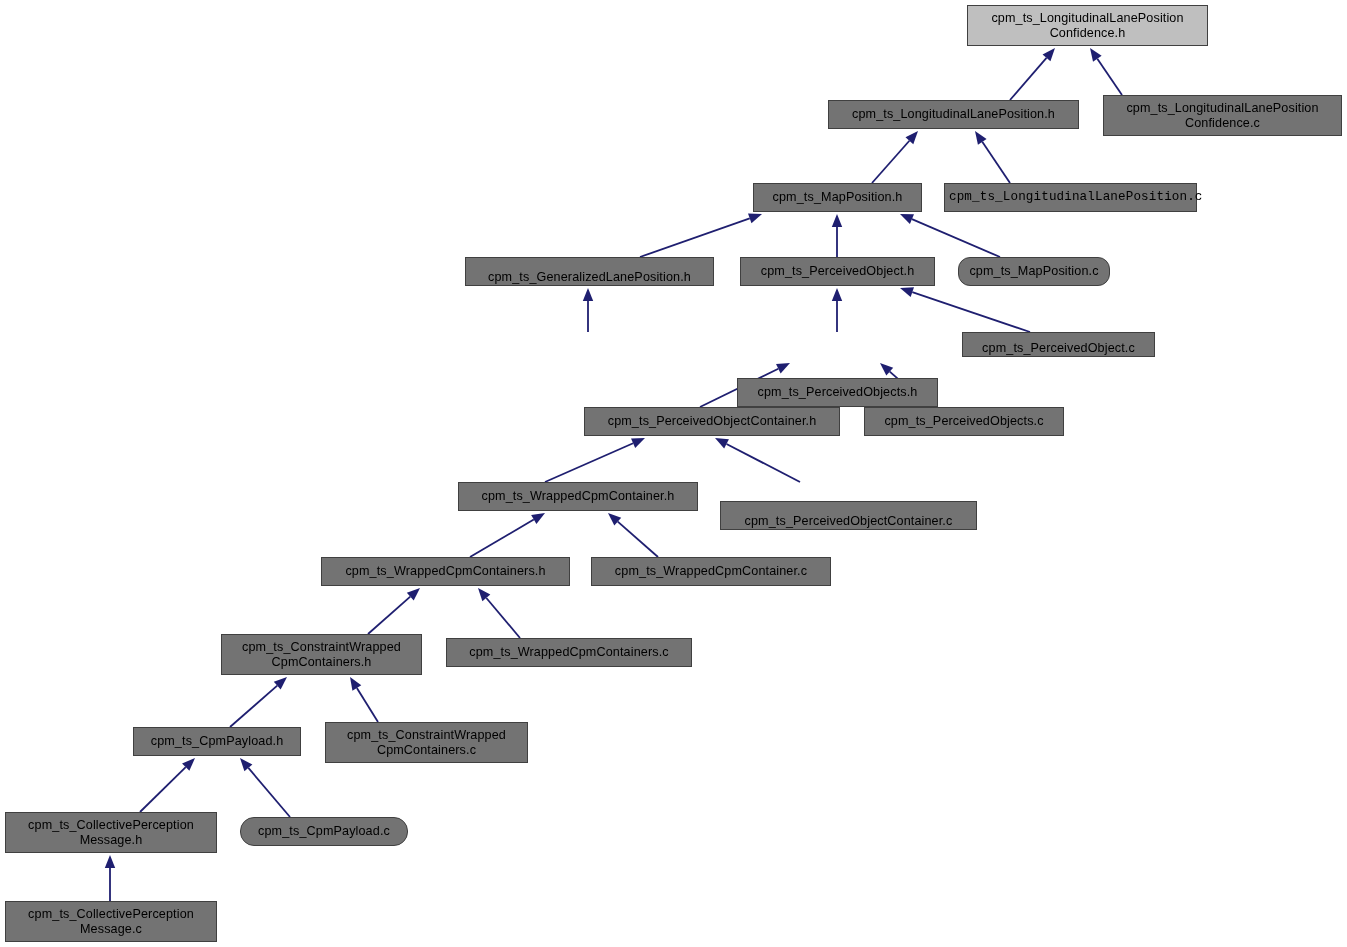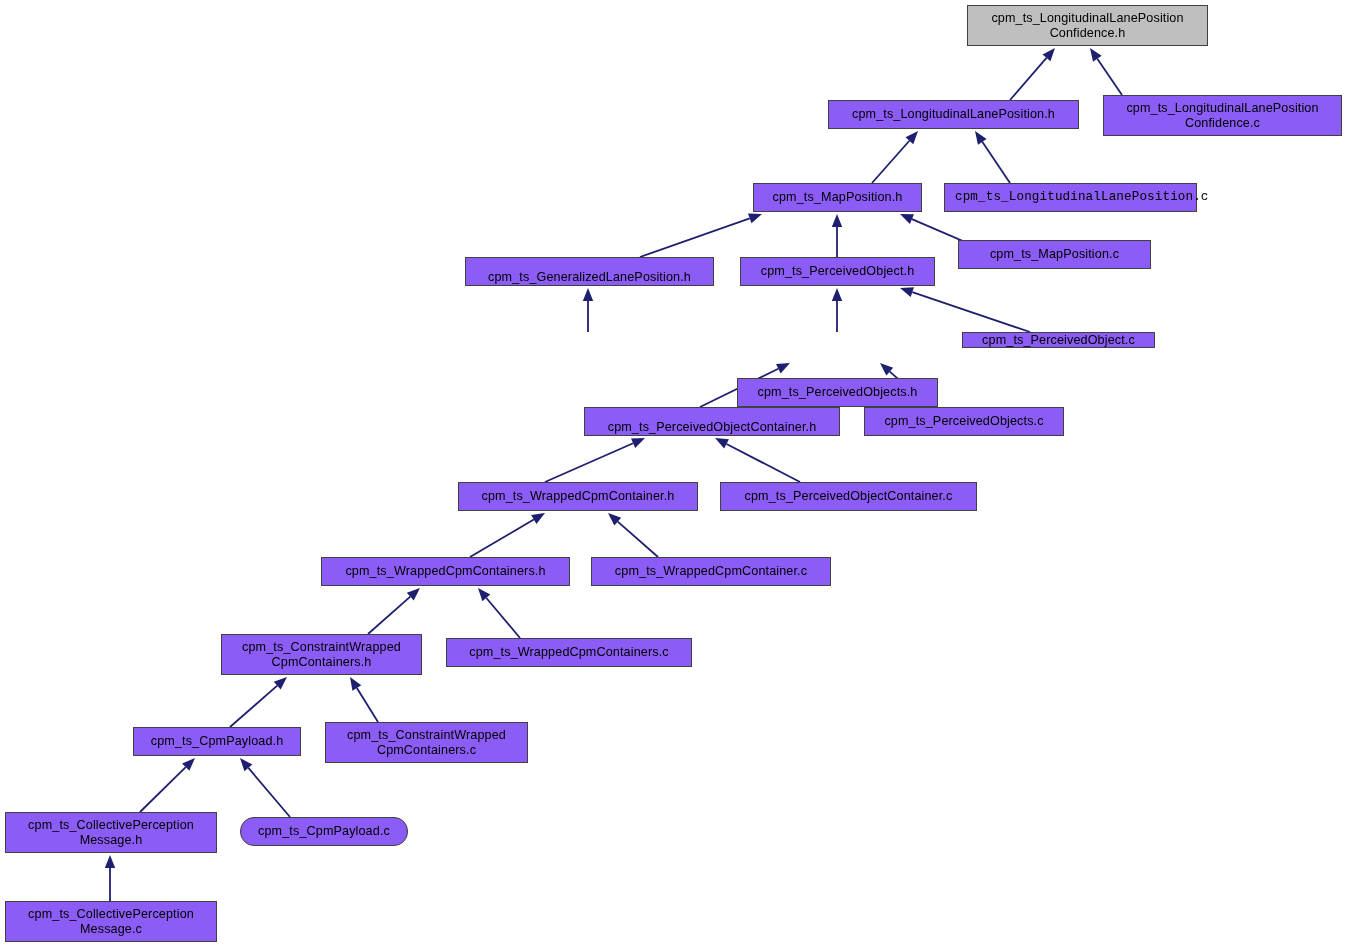--- a/index.html
+++ b/index.html
@@ -21,40 +21,40 @@
     left: 0;
     top: 0;
     width: 1347px;
     height: 947px;
     pointer-events: none;
   }
   .graph-node {
     position: absolute;
     box-sizing: border-box;
     border: 1px solid #404040;
-    background: #8b5cf6;
+    background: #737373;
     color: #000000;
     font-size: 12.6px;
     line-height: 15px;
     text-align: center;
     display: flex;
     align-items: center;
     justify-content: center;
     white-space: pre-line;
     letter-spacing: 0.01em;
     z-index: 2;
   }
   .graph-node.highlight {
     background: #bfbfbf;
     border-color: #404040;
   }
   .graph-node .node-label {
     display: block;
     width: 100%;
-    padding: 0 10px;
+    padding: 0 4px;
     box-sizing: border-box;
   }
 </style>
 </head>
 <body>
 
 <div id="graph-canvas">
   <svg id="edge-layer" viewBox="0 0 1347 947" width="1347" height="947" xmlns="http://www.w3.org/2000/svg">
       <line x1="1010" y1="100" x2="1046.4931023222937" y2="57.8301928720161" stroke="#1f1f70" stroke-width="1.8"></line>
       <polygon points="1055,48 1050.4251794711001,61.2329519430986 1042.5610251734872,54.4274338009336" fill="#1f1f70"></polygon>
@@ -105,27 +105,27 @@
     </svg>
 <div class="graph-node highlight" style="left: 967px; top: 5px; width: 241px; height: 41px;"><span class="node-label">cpm_ts_LongitudinalLanePosition
 Confidence.h</span></div>
     <div class="graph-node" style="left: 828px; top: 100px; width: 251px; height: 29px;"><span class="node-label">cpm_ts_LongitudinalLanePosition.h</span></div>
     <div class="graph-node" style="left: 1103px; top: 95px; width: 239px; height: 41px;"><span class="node-label">cpm_ts_LongitudinalLanePosition
 Confidence.c</span></div>
     <div class="graph-node" style="left: 753px; top: 183px; width: 169px; height: 29px;"><span class="node-label">cpm_ts_MapPosition.h</span></div>
     <div class="graph-node" style="left: 944px; top: 183px; width: 253px; height: 29px; font-family: Liberation Mono, monospace;"><span class="node-label">cpm_ts_LongitudinalLanePosition.c</span></div>
     <div class="graph-node" style="left: 465px; top: 257px; width: 249px; height: 29px; align-items: flex-end;"><span class="node-label">cpm_ts_GeneralizedLanePosition.h</span></div>
     <div class="graph-node" style="left: 740px; top: 257px; width: 195px; height: 29px;"><span class="node-label">cpm_ts_PerceivedObject.h</span></div>
-    <div class="graph-node" style="left: 958px; top: 240px; width: 193px; height: 29px;"><span class="node-label">cpm_ts_MapPosition.c</span></div>
+    <div class="graph-node" style="left: 958px; top: 257px; width: 152px; height: 29px; border-radius: 12px;"><span class="node-label">cpm_ts_MapPosition.c</span></div>
     <div class="graph-node" style="left: 737px; top: 332px; width: 201px; height: 29px; margin-top: 46px;"><span class="node-label">cpm_ts_PerceivedObjects.h</span></div>
-    <div class="graph-node" style="left: 962px; top: 332px; width: 193px; height: 16px;"><span class="node-label">cpm_ts_PerceivedObject.c</span></div>
-    <div class="graph-node" style="left: 584px; top: 407px; width: 256px; height: 29px; align-items: flex-end;"><span class="node-label">cpm_ts_PerceivedObjectContainer.h</span></div>
+    <div class="graph-node" style="left: 962px; top: 332px; width: 193px; height: 25px; align-items: flex-end;"><span class="node-label">cpm_ts_PerceivedObject.c</span></div>
+    <div class="graph-node" style="left: 584px; top: 407px; width: 256px; height: 29px;"><span class="node-label">cpm_ts_PerceivedObjectContainer.h</span></div>
     <div class="graph-node" style="left: 458px; top: 482px; width: 240px; height: 29px;"><span class="node-label">cpm_ts_WrappedCpmContainer.h</span></div>
     <div class="graph-node" style="left: 864px; top: 407px; width: 200px; height: 29px;"><span class="node-label">cpm_ts_PerceivedObjects.c</span></div>
-    <div class="graph-node" style="left: 720px; top: 482px; width: 257px; height: 29px;"><span class="node-label">cpm_ts_PerceivedObjectContainer.c</span></div>
+    <div class="graph-node" style="left: 720px; top: 501px; width: 257px; height: 29px; align-items: flex-end;"><span class="node-label">cpm_ts_PerceivedObjectContainer.c</span></div>
     <div class="graph-node" style="left: 321px; top: 557px; width: 249px; height: 29px;"><span class="node-label">cpm_ts_WrappedCpmContainers.h</span></div>
     <div class="graph-node" style="left: 591px; top: 557px; width: 240px; height: 29px;"><span class="node-label">cpm_ts_WrappedCpmContainer.c</span></div>
     <div class="graph-node" style="left: 221px; top: 634px; width: 201px; height: 41px;"><span class="node-label">cpm_ts_ConstraintWrapped
 CpmContainers.h</span></div>
     <div class="graph-node" style="left: 446px; top: 638px; width: 246px; height: 29px;"><span class="node-label">cpm_ts_WrappedCpmContainers.c</span></div>
     <div class="graph-node" style="left: 133px; top: 727px; width: 168px; height: 29px;"><span class="node-label">cpm_ts_CpmPayload.h</span></div>
     <div class="graph-node" style="left: 325px; top: 722px; width: 203px; height: 41px;"><span class="node-label">cpm_ts_ConstraintWrapped
 CpmContainers.c</span></div>
     <div class="graph-node" style="left: 5px; top: 812px; width: 212px; height: 41px;"><span class="node-label">cpm_ts_CollectivePerception
 Message.h</span></div>

